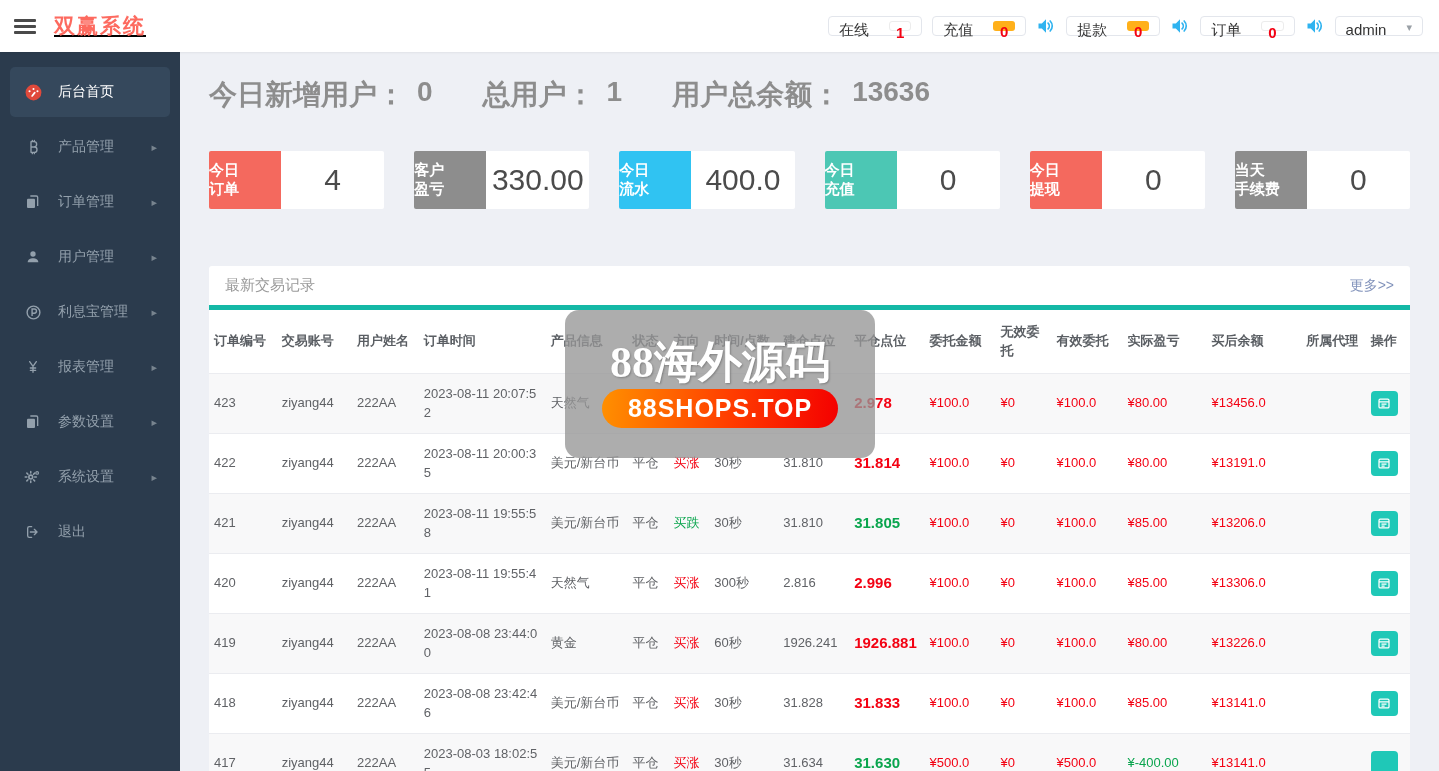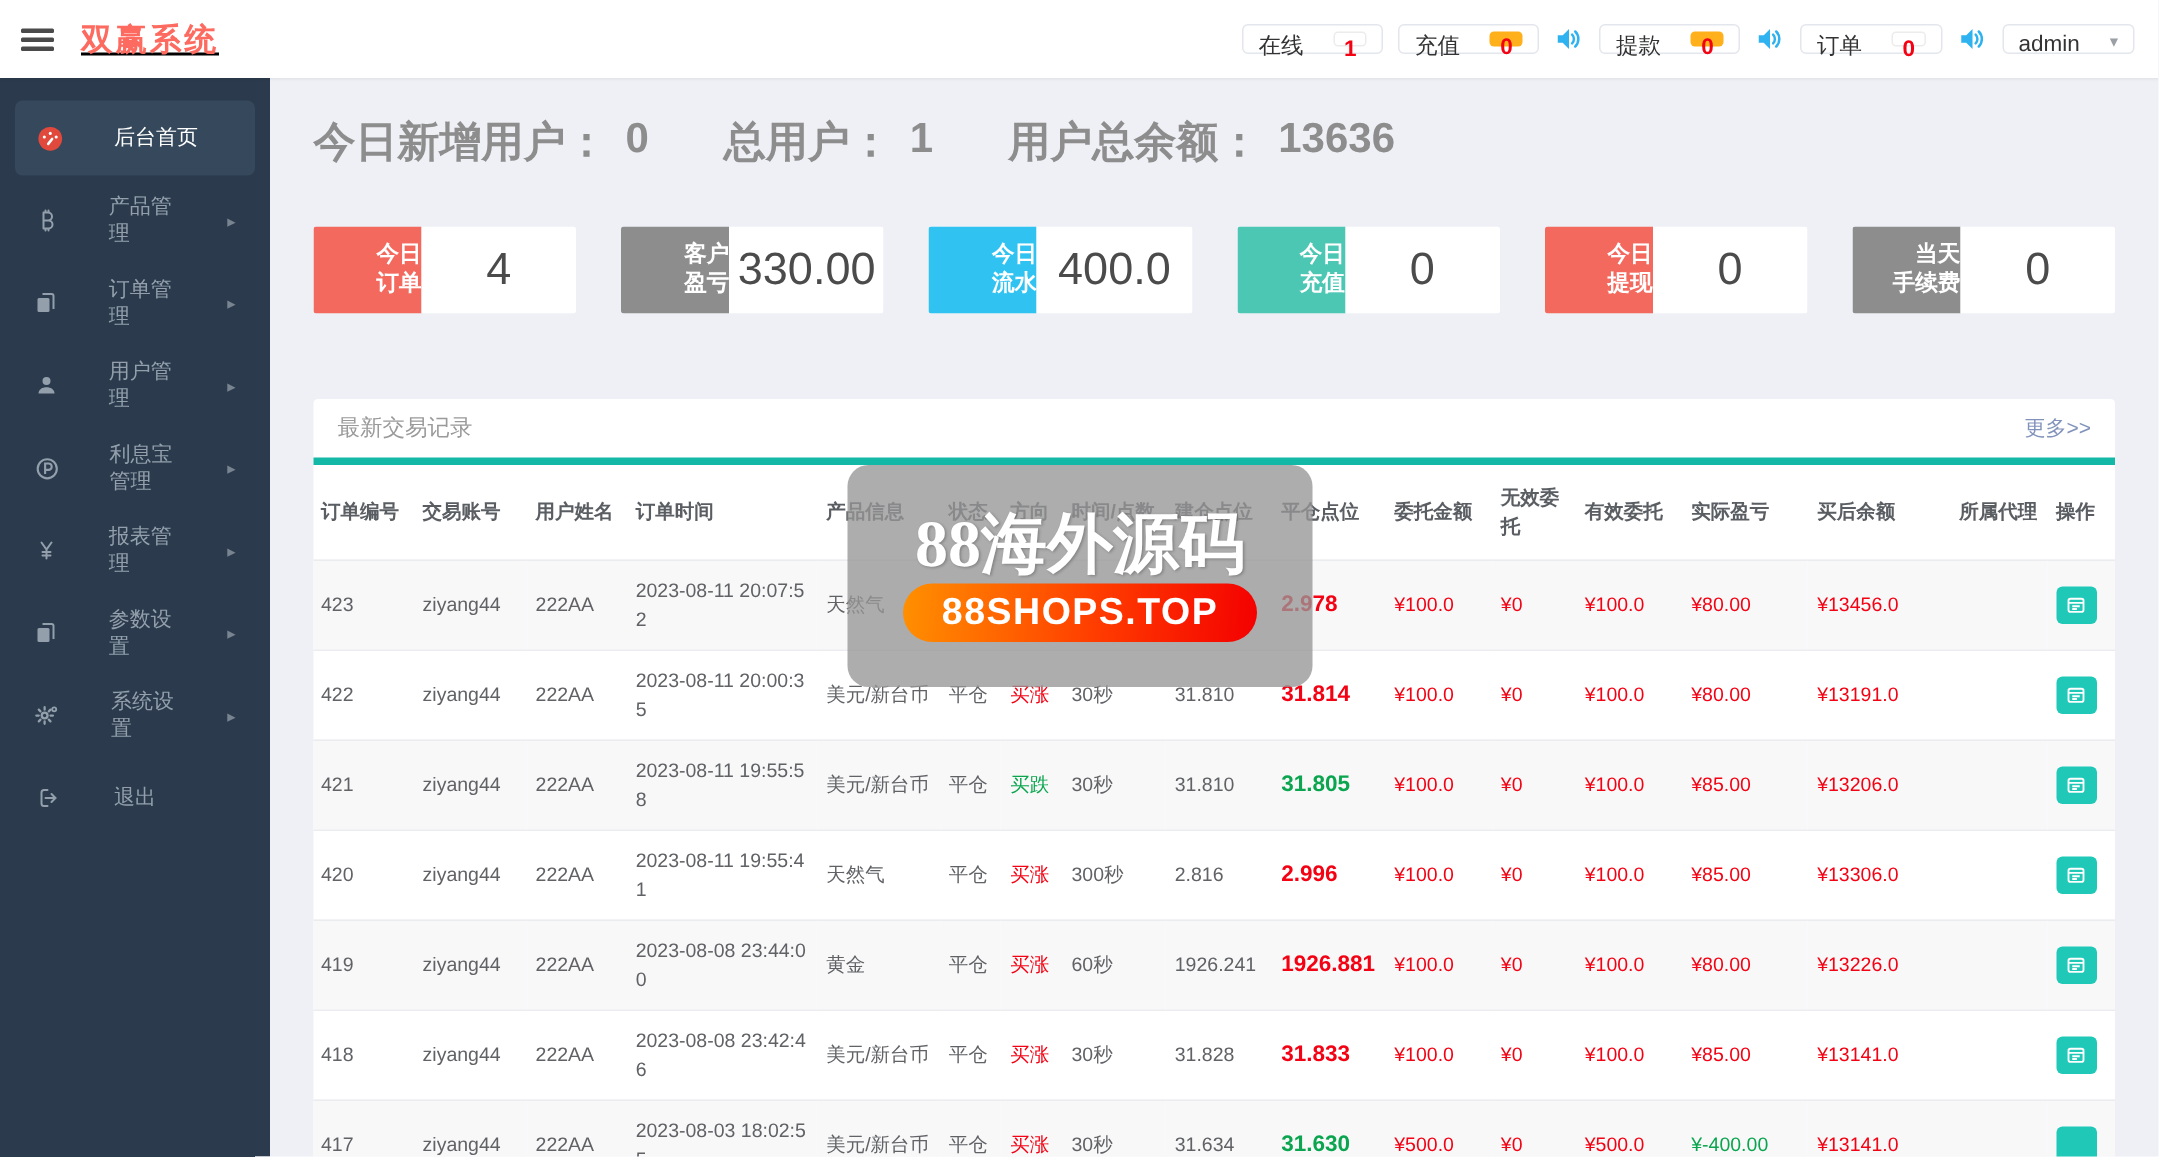--- a/index.html
+++ b/index.html
@@ -18,35 +18,35 @@
            padding:4px 10px; font-size:15px; color:#333; background:#fff; cursor:pointer; height:20px; }
   .badge { min-width:22px; text-align:center; font-weight:700; color:#f30213; font-size:15px;
            padding:2px 6px; border-radius:3px; }
   .badge.white { background:#fff; border:1px solid #ececec; }
   .badge.orange { background:#ffb01a; }
   .speaker { display:flex; align-items:center; cursor:pointer; }
   .caret { color:#9aa0a6; font-size:11px; }
 
   
   .sidebar { position:absolute; top:52px; left:0; bottom:0; width:180px; background:#2b3b4d; padding-top:15px; }
-  .side-item { display:flex; align-items:center; gap:33px; margin:0 10px 5px 10px; padding:0 13px; height:50px;
+  .side-item { display:flex; align-items:center; gap:15px; margin:0 10px 5px 10px; padding:0 13px; height:50px;
                border-radius:5px; color:#93a0ac; font-size:14px; cursor:pointer; }
   .side-item.active { background:#35485c; color:#fff; }
   .side-item .icon { width:20px; display:flex; justify-content:center; align-items:center; color:inherit; }
   .side-item .arrow { margin-left:auto; font-size:11px; color:#78848f; }
 
   
   .main { margin-left:180px; padding:0 29px; }
   .stats-line { padding-top:24px; font-size:28px; font-weight:700; color:#8d8d8d; display:flex; gap:50px; }
   .stat-group { display:flex; gap:12px; }
 
   .cards { display:flex; gap:30px; margin-top:37px; }
   .card { flex:1; display:flex; height:58px; border-radius:2px; overflow:hidden; }
   .card-label { width:72px; color:#fff; font-weight:700; font-size:15px; display:flex; flex-direction:column;
-                align-items:flex-end; justify-content:center; line-height:1.25; flex-shrink:0; }
+                align-items:flex-start; justify-content:center; line-height:1.25; flex-shrink:0; }
   .card-value { flex:1; display:flex; align-items:center; justify-content:center; font-size:30px;
                 color:#4b4b4b; background:#fff; }
 
   .table-card { margin-top:57px; background:#fff; border-radius:3px; }
   .table-head { display:flex; justify-content:space-between; align-items:center; height:44px;
                 padding:0 16px; border-bottom:5px solid #14b8a6; }
   .table-title { color:#9a9a9a; font-size:15px; }
   .more-link { color:#8293bb; font-size:14px; text-decoration:none; cursor:pointer; }
 
   table { width:100%; border-collapse:collapse; table-layout:fixed; }

